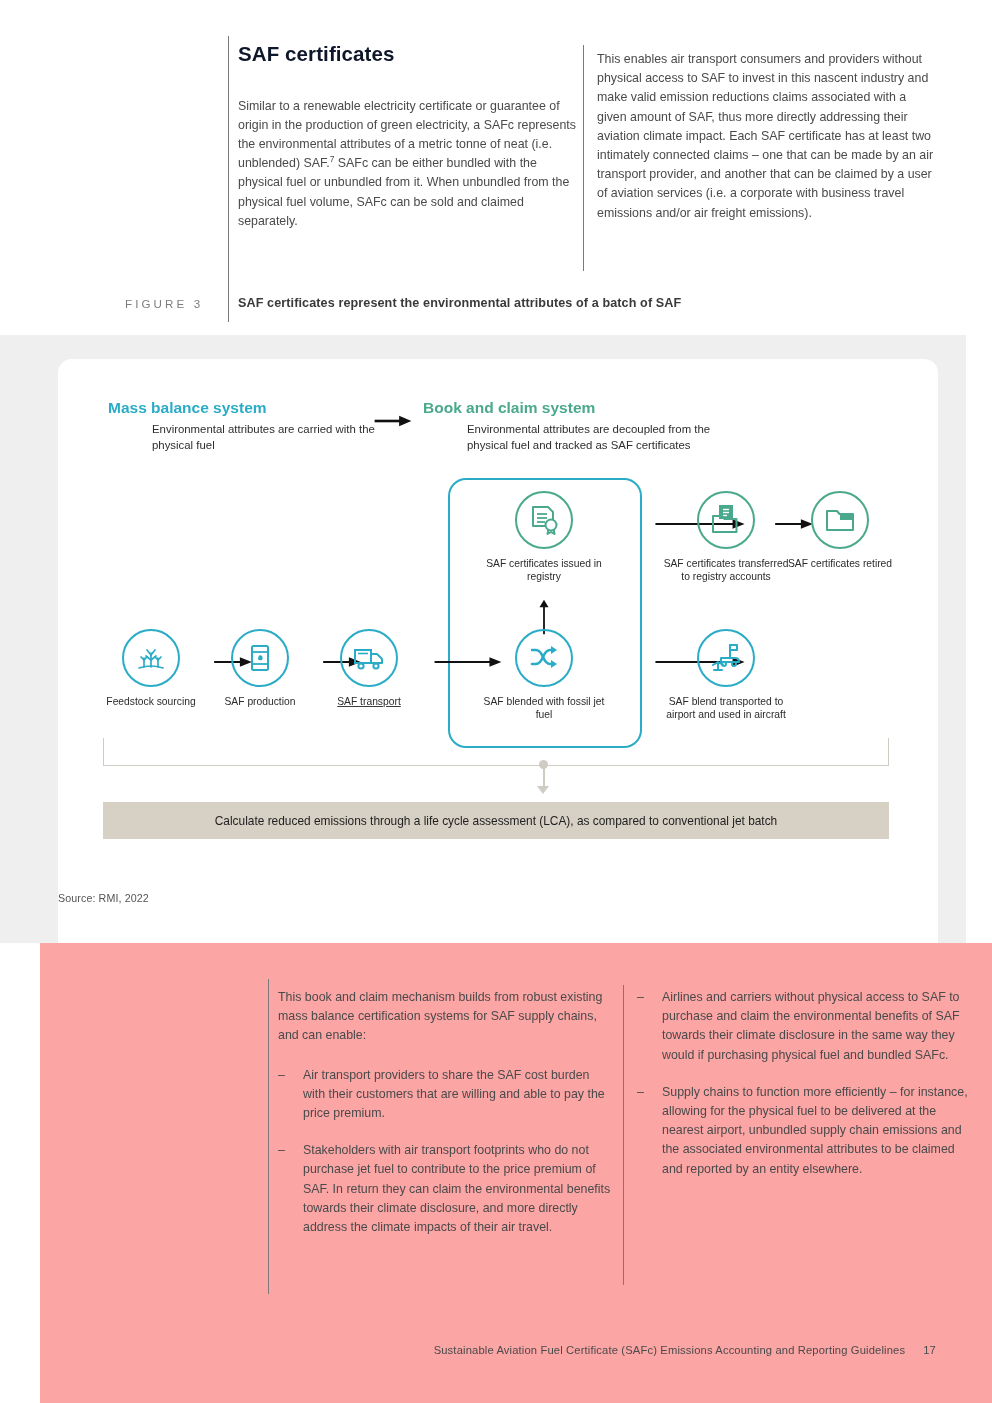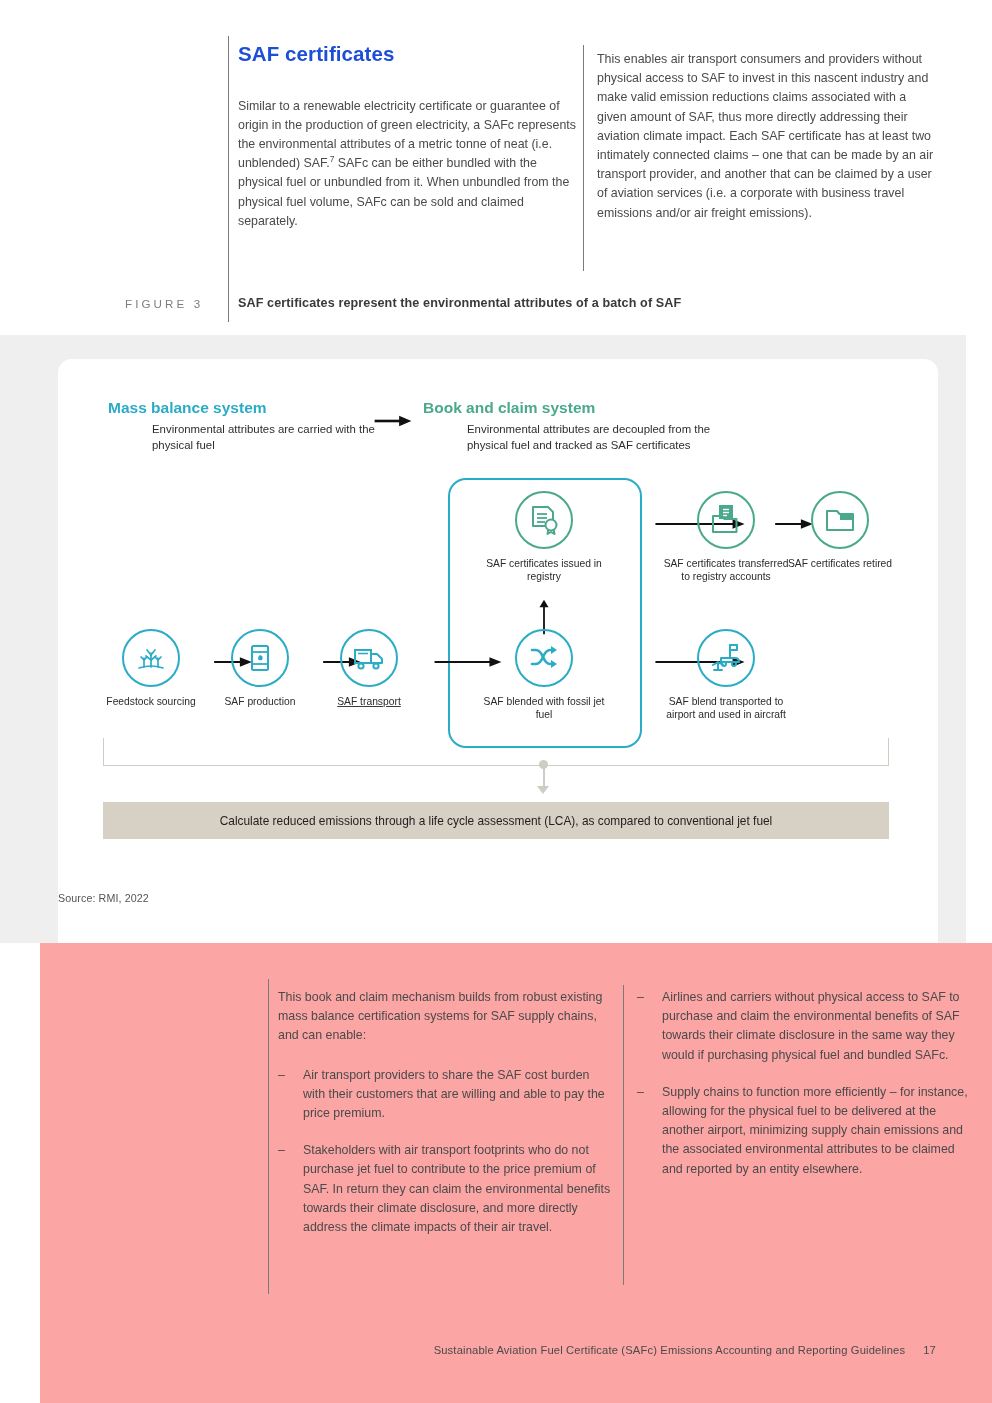--- a/index.html
+++ b/index.html
@@ -27,21 +27,21 @@
     position: absolute; left: 583px; top: 45px;
     width: 1px; height: 226px; background: #7a7a7a;
   }
   .col-left-top {
     position: absolute; left: 238px; top: 42px; width: 342px;
   }
   .col-right-top {
     position: absolute; left: 597px; top: 50px; width: 340px;
   }
   .h1-title {
-    font-size: 20.5px; font-weight: bold; color: #1d4ed8;
+    font-size: 20.5px; font-weight: bold; color: #0f172a;
     letter-spacing: .1px; margin: 0 0 30px 0; line-height: 1.2;
   }
   .body-p {
     font-size: 12.4px; line-height: 19.2px; color: #4a4a4a;
     margin: 0 0 14px 0;
   }
   .body-p sup { font-size: 8.5px; vertical-align: super; line-height:0; }
 
   
   .fig-caption-row {
@@ -372,21 +372,21 @@
       </div>
       <div class="node-label">SAF blend transported to airport and used in aircraft</div>
     </div>
 
     <div class="bracket" style="left:45px; top:379px; width:786px; height:28px;"></div>
     <div class="bracket-dot" style="left:481px; top:401px;"></div>
     <div class="bracket-stem" style="left:485px; top:405px; height:26px;"></div>
     <div class="bracket-arrow" style="left:479px; top:427px;"></div>
 
     <div class="lca-bar" style="left:45px; top:443px; width:786px;">
-      <span class="lca-text">Calculate reduced emissions through a life cycle assessment (LCA), as compared to conventional jet fuel</span>
+      <span class="lca-text">Calculate reduced emissions through a life cycle assessment (LCA), as compared to conventional jet batch</span>
     </div>
   </div>
 
   <div class="source-line">Source: RMI, 2022</div>
 </div>
 
 <div class="bottom-article">
   <div class="vrule-bl"></div>
   <div class="vrule-bm"></div>
 
@@ -394,20 +394,20 @@
     <p class="body-p">This book and claim mechanism builds from robust existing mass balance certification systems for SAF supply chains, and can enable:</p>
     <ul class="dash-list">
       <li><span class="dash">–</span><span>Air transport providers to share the SAF cost burden with their customers that are willing and able to pay the price premium.</span></li>
       <li><span class="dash">–</span><span>Stakeholders with air transport footprints who do not purchase jet fuel to contribute to the price premium of SAF. In return they can claim the environmental benefits towards their climate disclosure, and more directly address the climate impacts of their air travel.</span></li>
     </ul>
   </div>
 
   <div class="col-right-bot">
     <ul class="dash-list" style="margin-top:0;">
       <li><span class="dash">–</span><span>Airlines and carriers without physical access to SAF to purchase and claim the environmental benefits of SAF towards their climate disclosure in the same way they would if purchasing physical fuel and bundled SAFc.</span></li>
-      <li><span class="dash">–</span><span>Supply chains to function more efficiently – for instance, allowing for the physical fuel to be delivered at the another airport, minimizing supply chain emissions and the associated environmental attributes to be claimed and reported by an entity elsewhere.</span></li>
+      <li><span class="dash">–</span><span>Supply chains to function more efficiently – for instance, allowing for the physical fuel to be delivered at the nearest airport, unbundled supply chain emissions and the associated environmental attributes to be claimed and reported by an entity elsewhere.</span></li>
     </ul>
   </div>
 </div>
 
 <div class="footer">
   <span>Sustainable Aviation Fuel Certificate (SAFc) Emissions Accounting and Reporting Guidelines</span><span class="pagenum">17</span>
 </div>
 
 </body></html>

